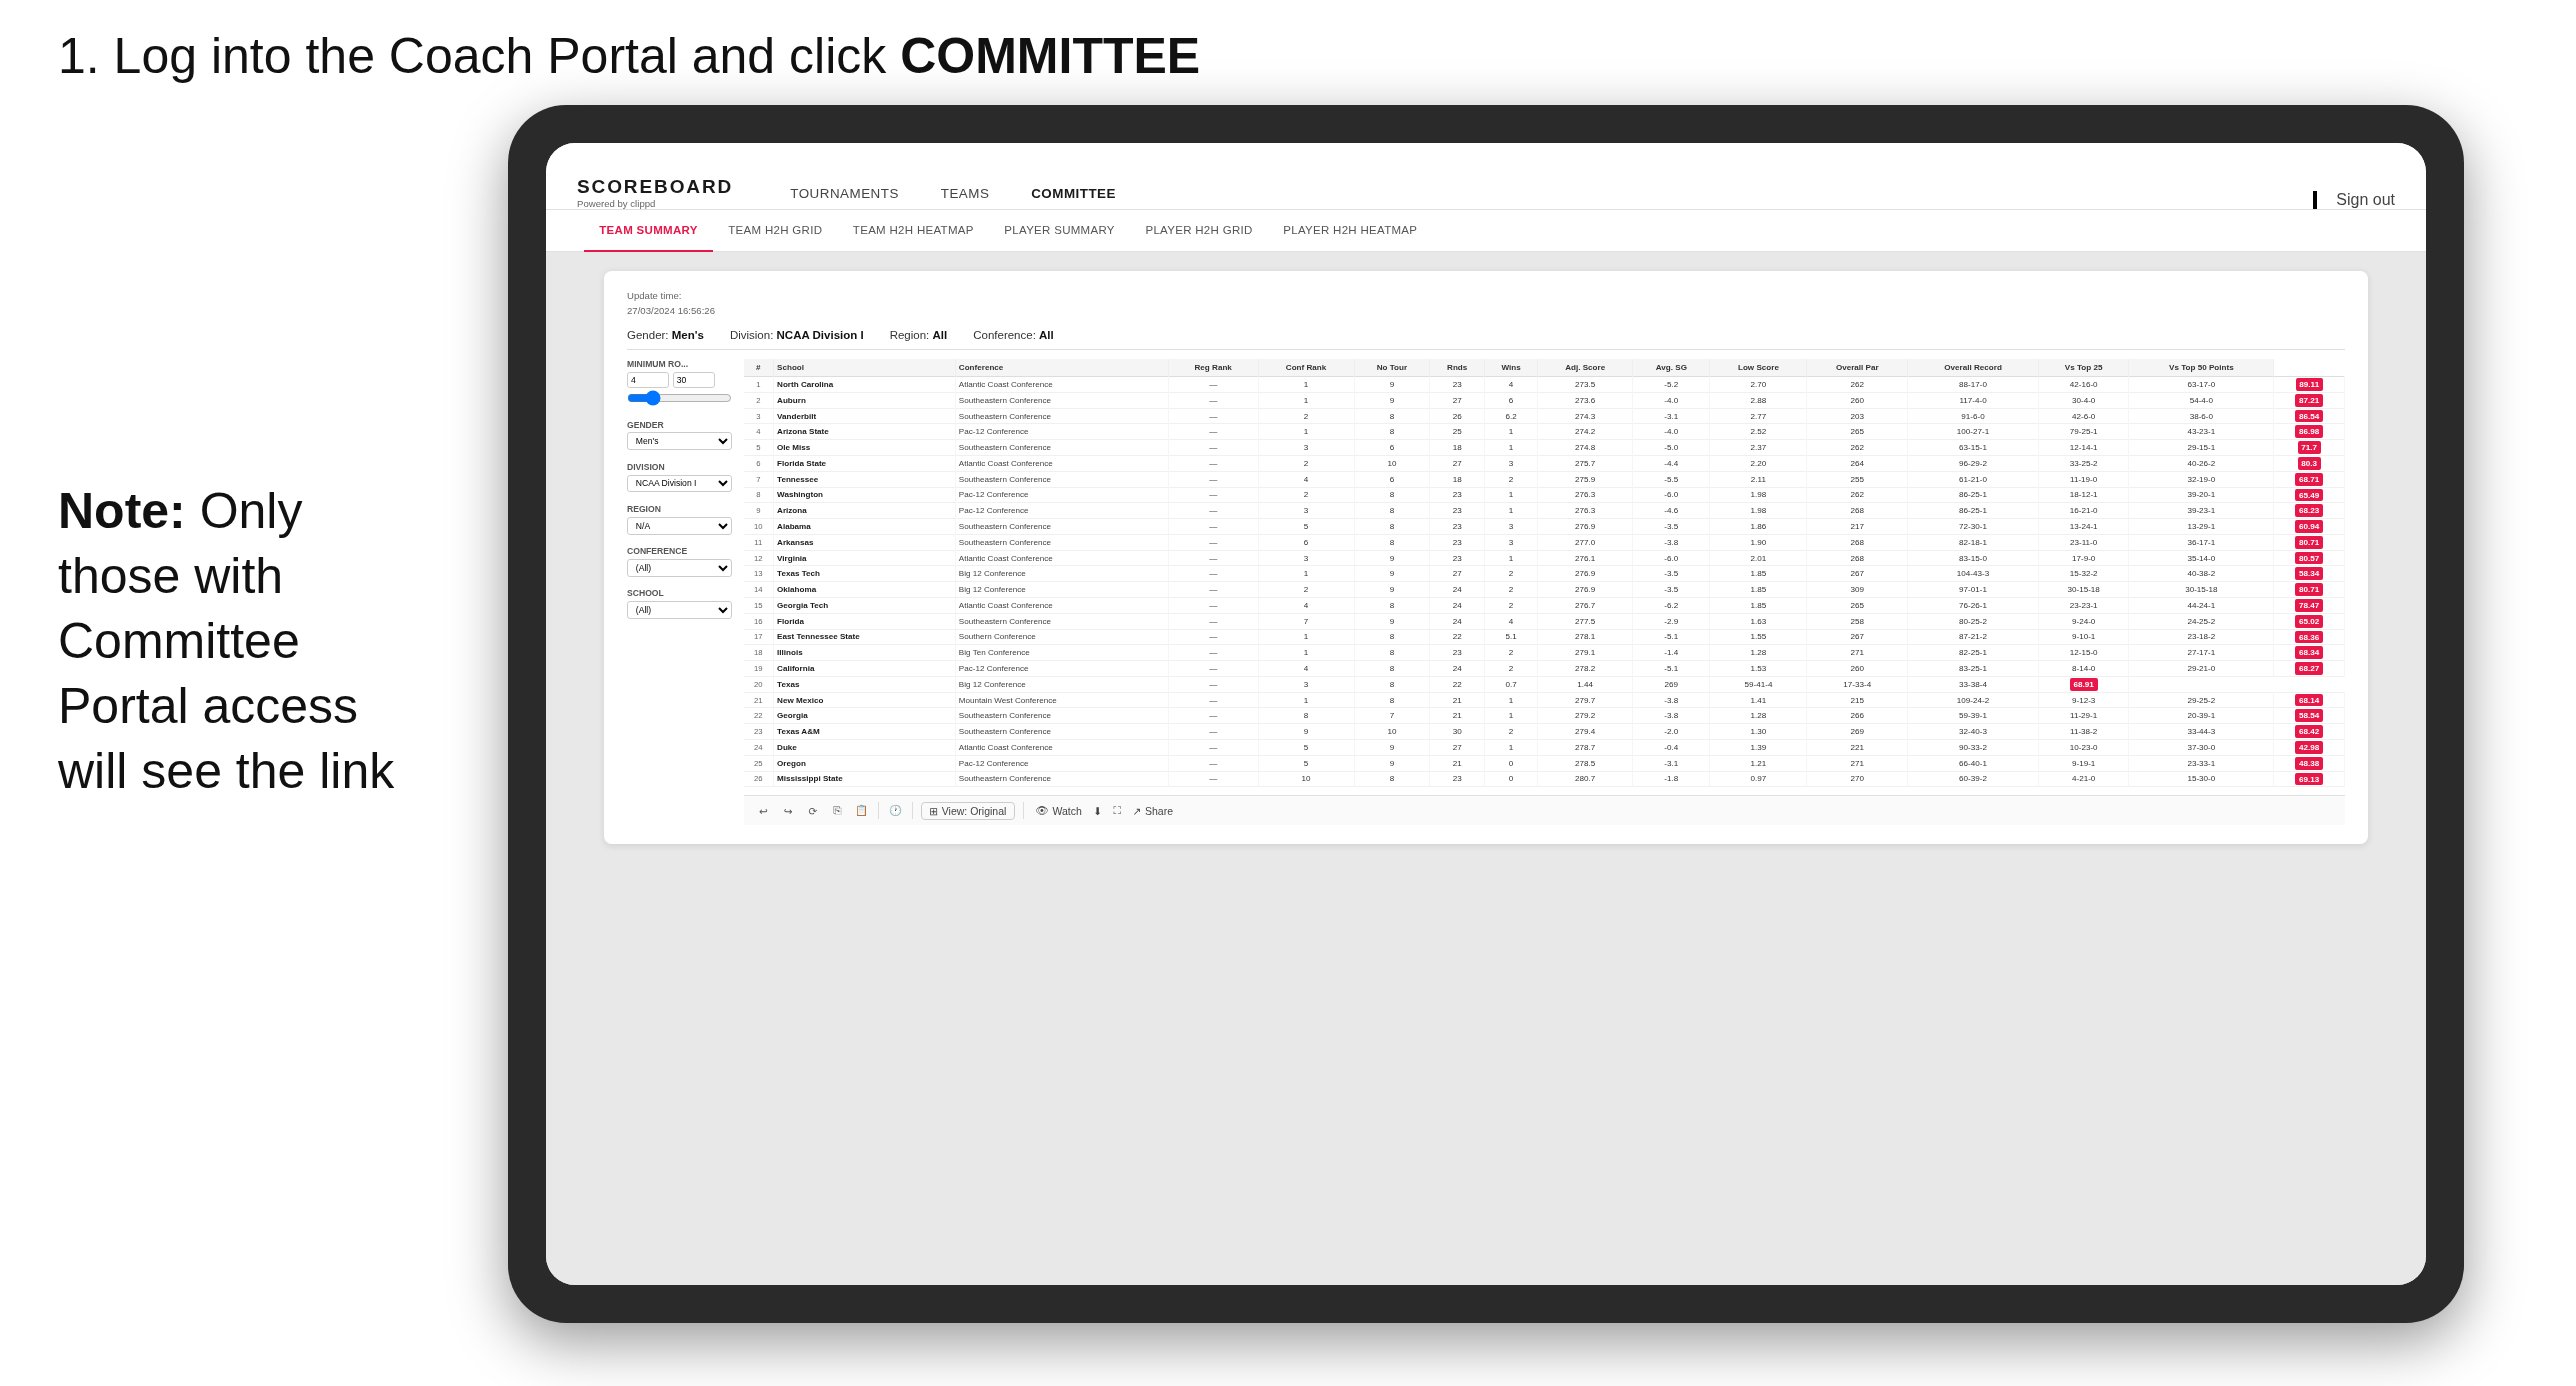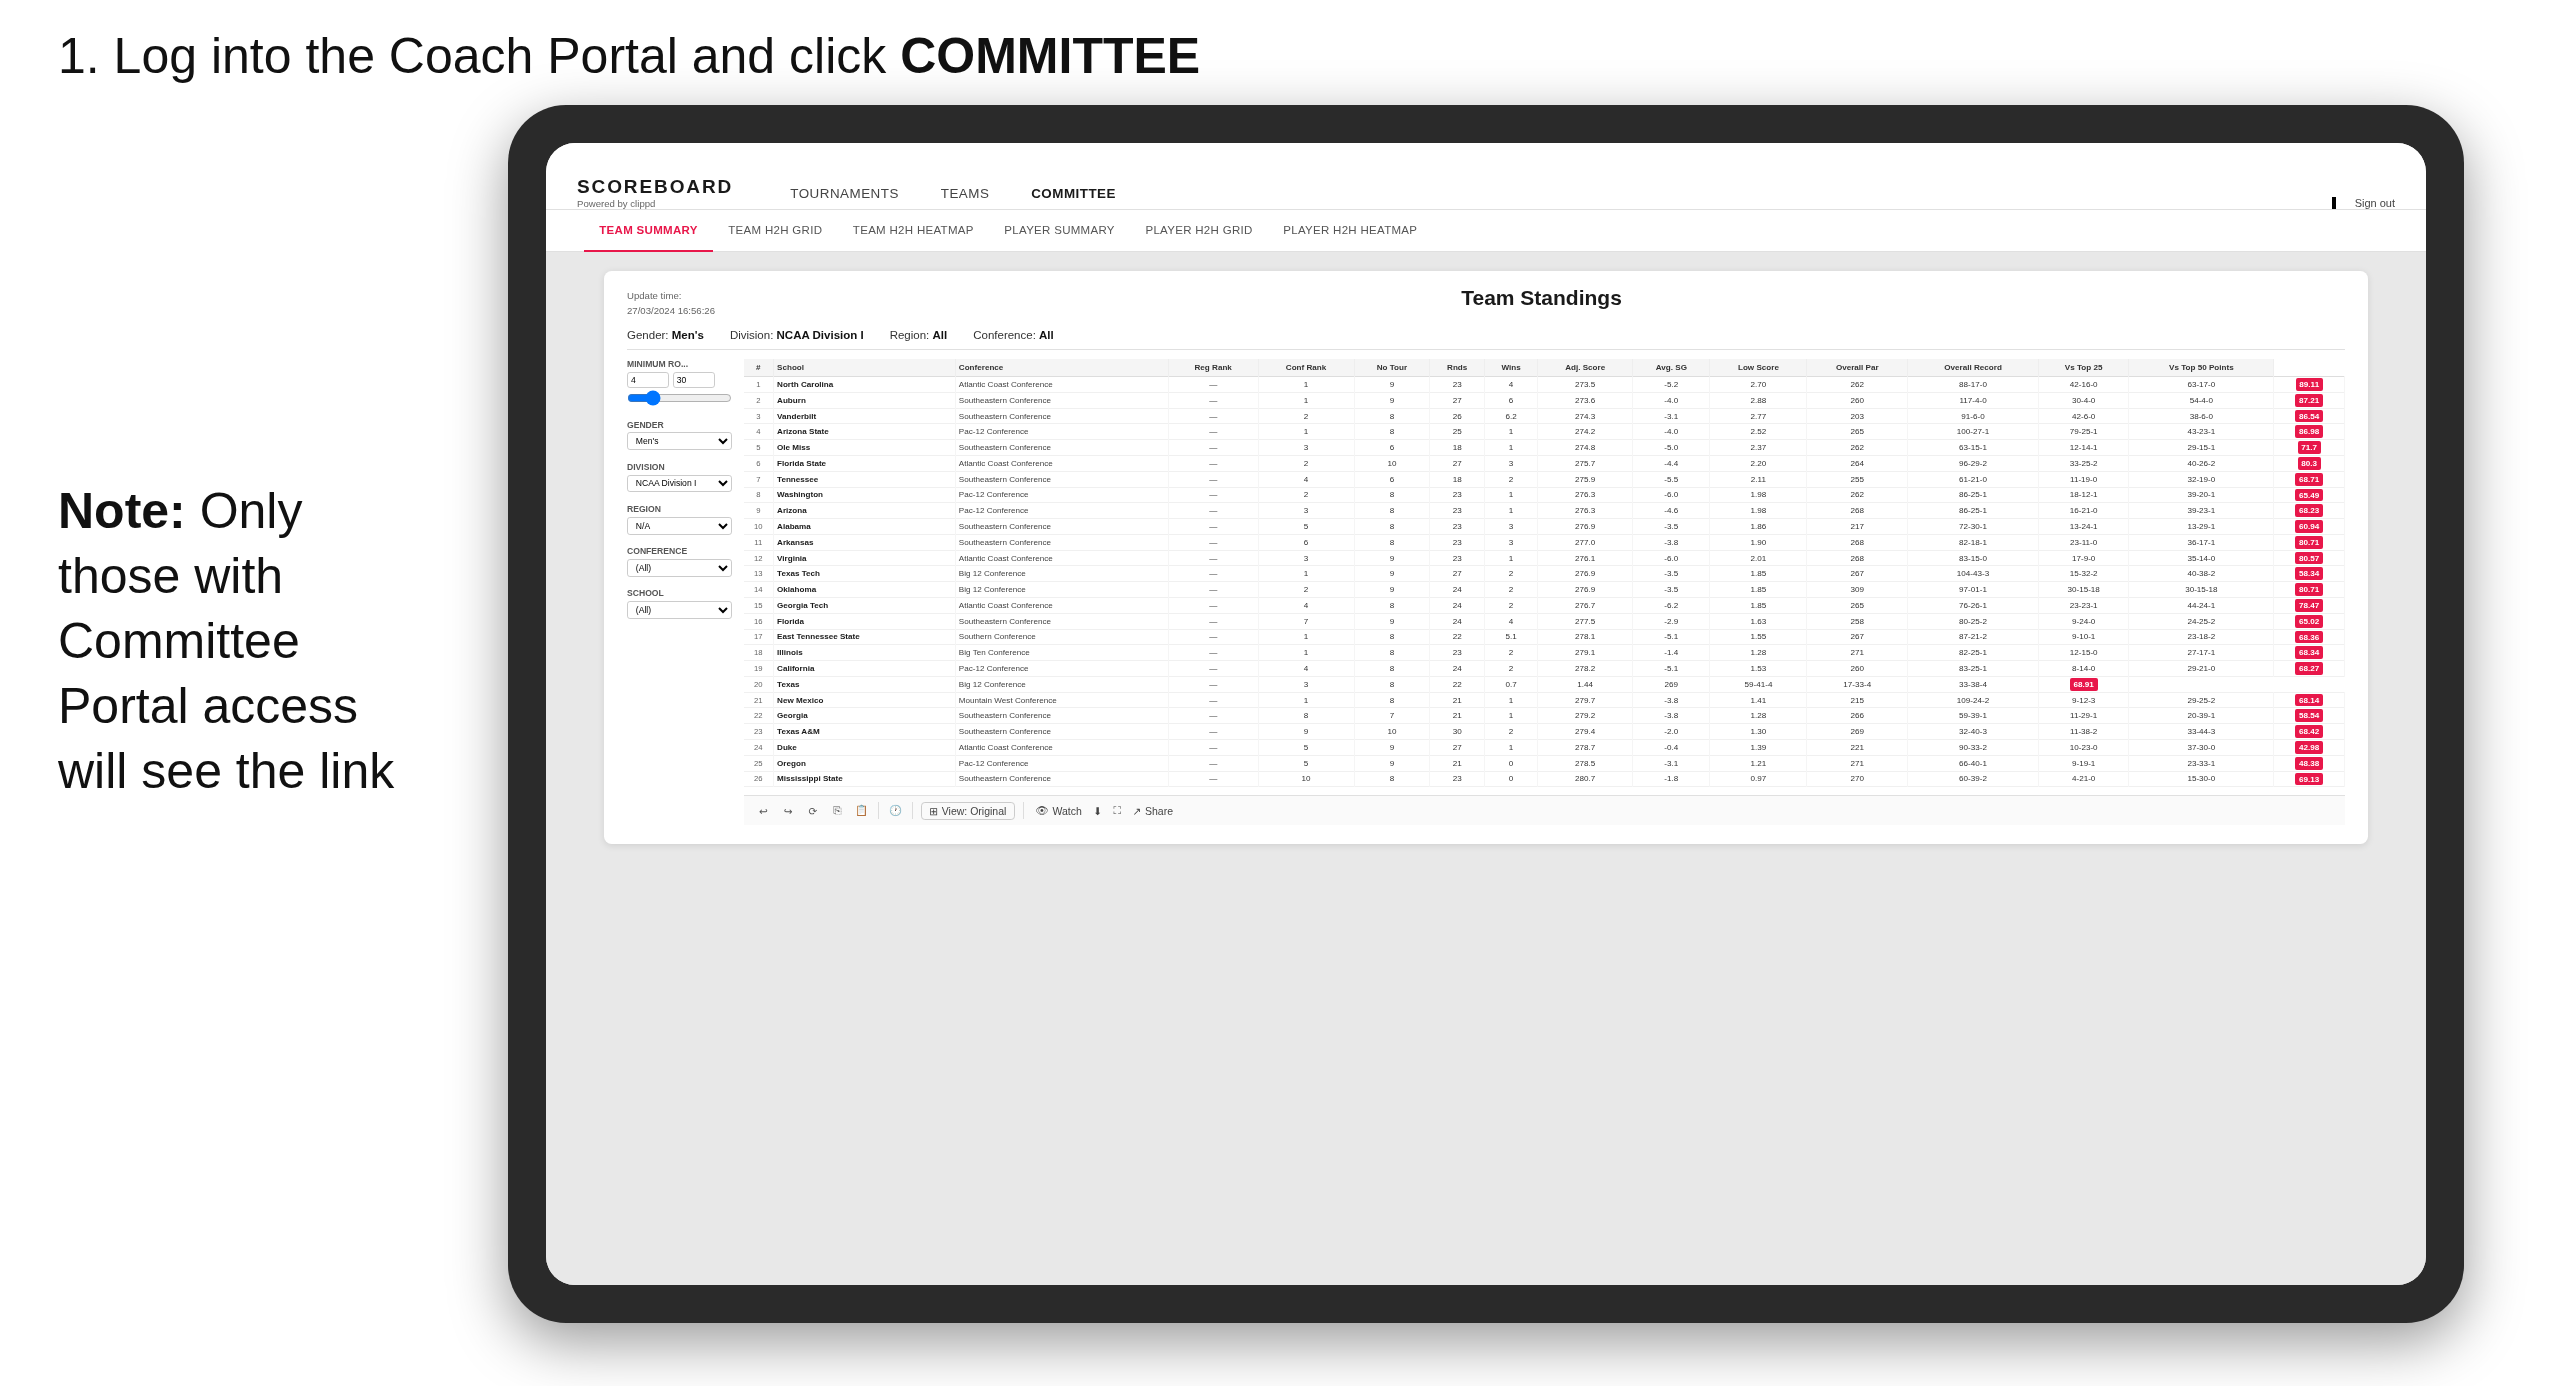--- a/index.html
+++ b/index.html
@@ -113,21 +113,21 @@
       cursor: pointer;
       border-radius: 3.8px;
       font-weight: 500;
       letter-spacing: 0.5px;
     }
     .nav-link.active {
       color: #1a1a1a;
       font-weight: 700;
     }
     .sign-out {
-      font-size: 11px;
+      font-size: 16px;
       color: #444;
       cursor: pointer;
       border-left: 4px solid #000000;
       padding-left: 19px;
       margin-left: auto;
     }
 
     
     .sub-nav {
       background: #ffffff;
@@ -416,21 +416,20 @@
     </div>
 
     <div class="main-content">
       <div class="content-card">
 
         <div class="card-header">
           <div class="update-block">
             <div class="update-time">Update time:</div>
             <div class="update-time">27/03/2024 16:56:26</div>
           </div>
-          <div class="section-title">Team Standings</div>
         </div>
 
         <div class="filters-row">
           <div class="filter-item">
             Gender: <span>Men's</span>
           </div>
           <div class="filter-item">
             Division: <span>NCAA Division I</span>
           </div>
           <div class="filter-item">

